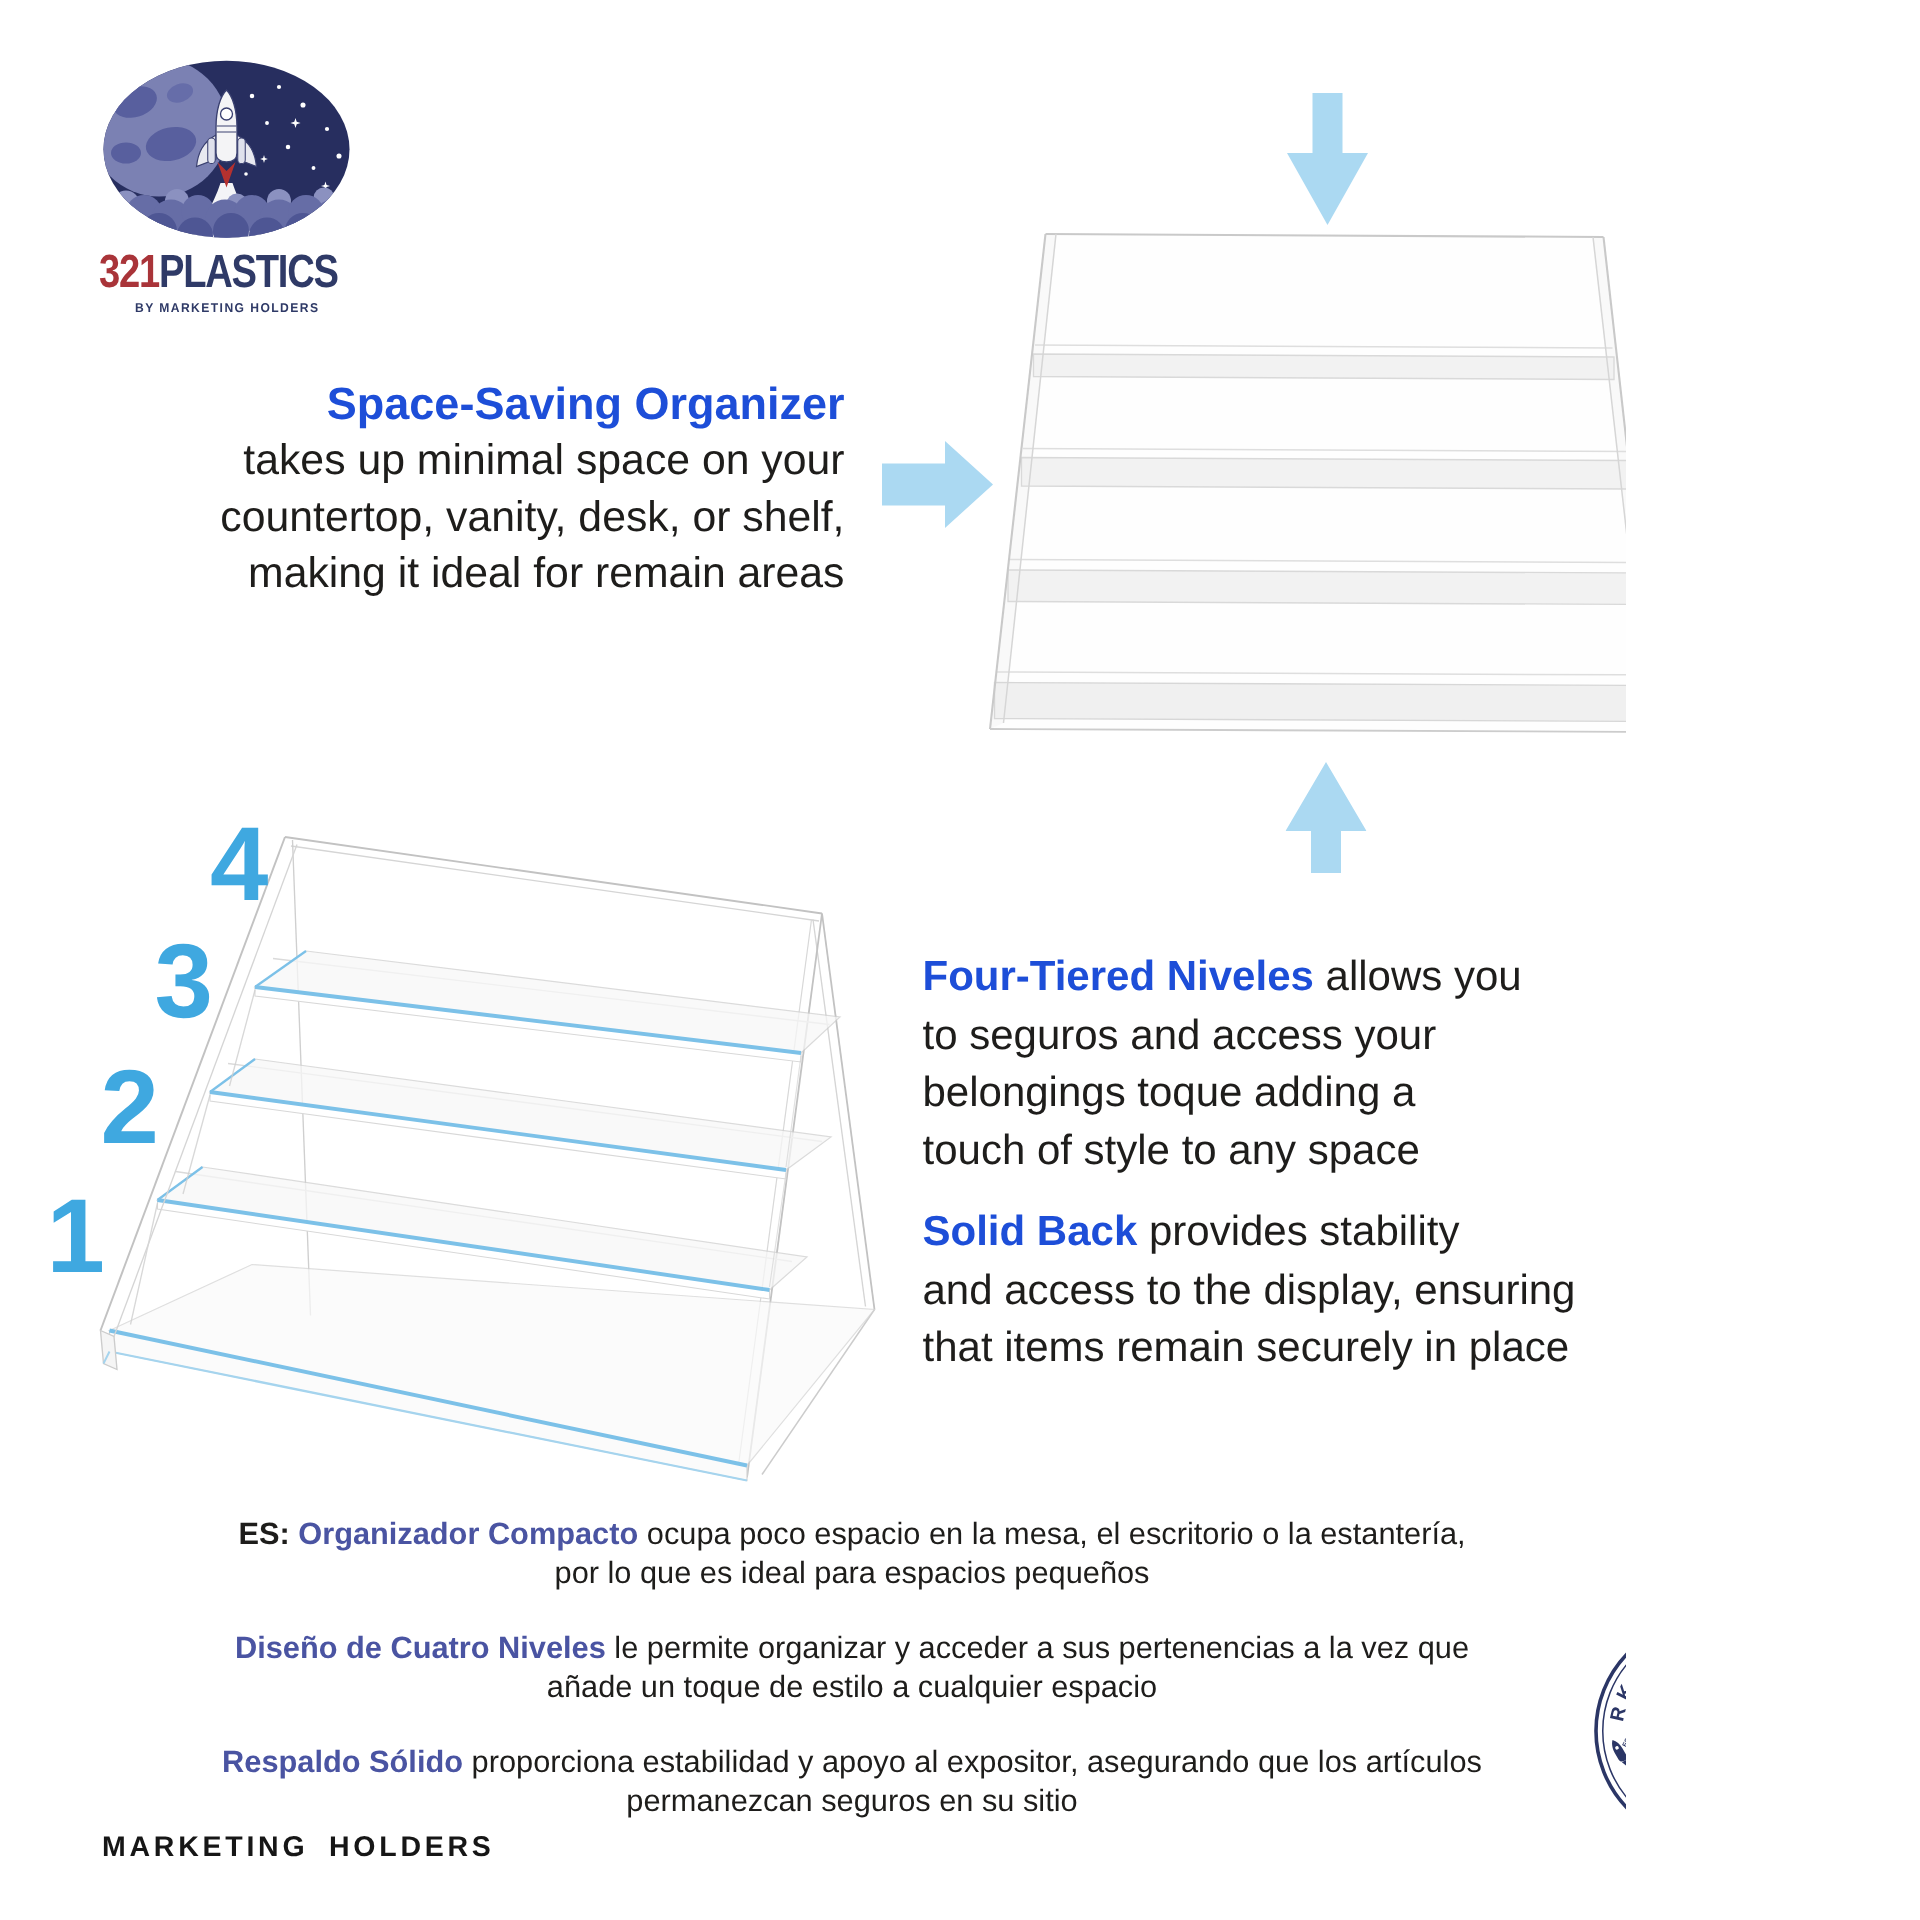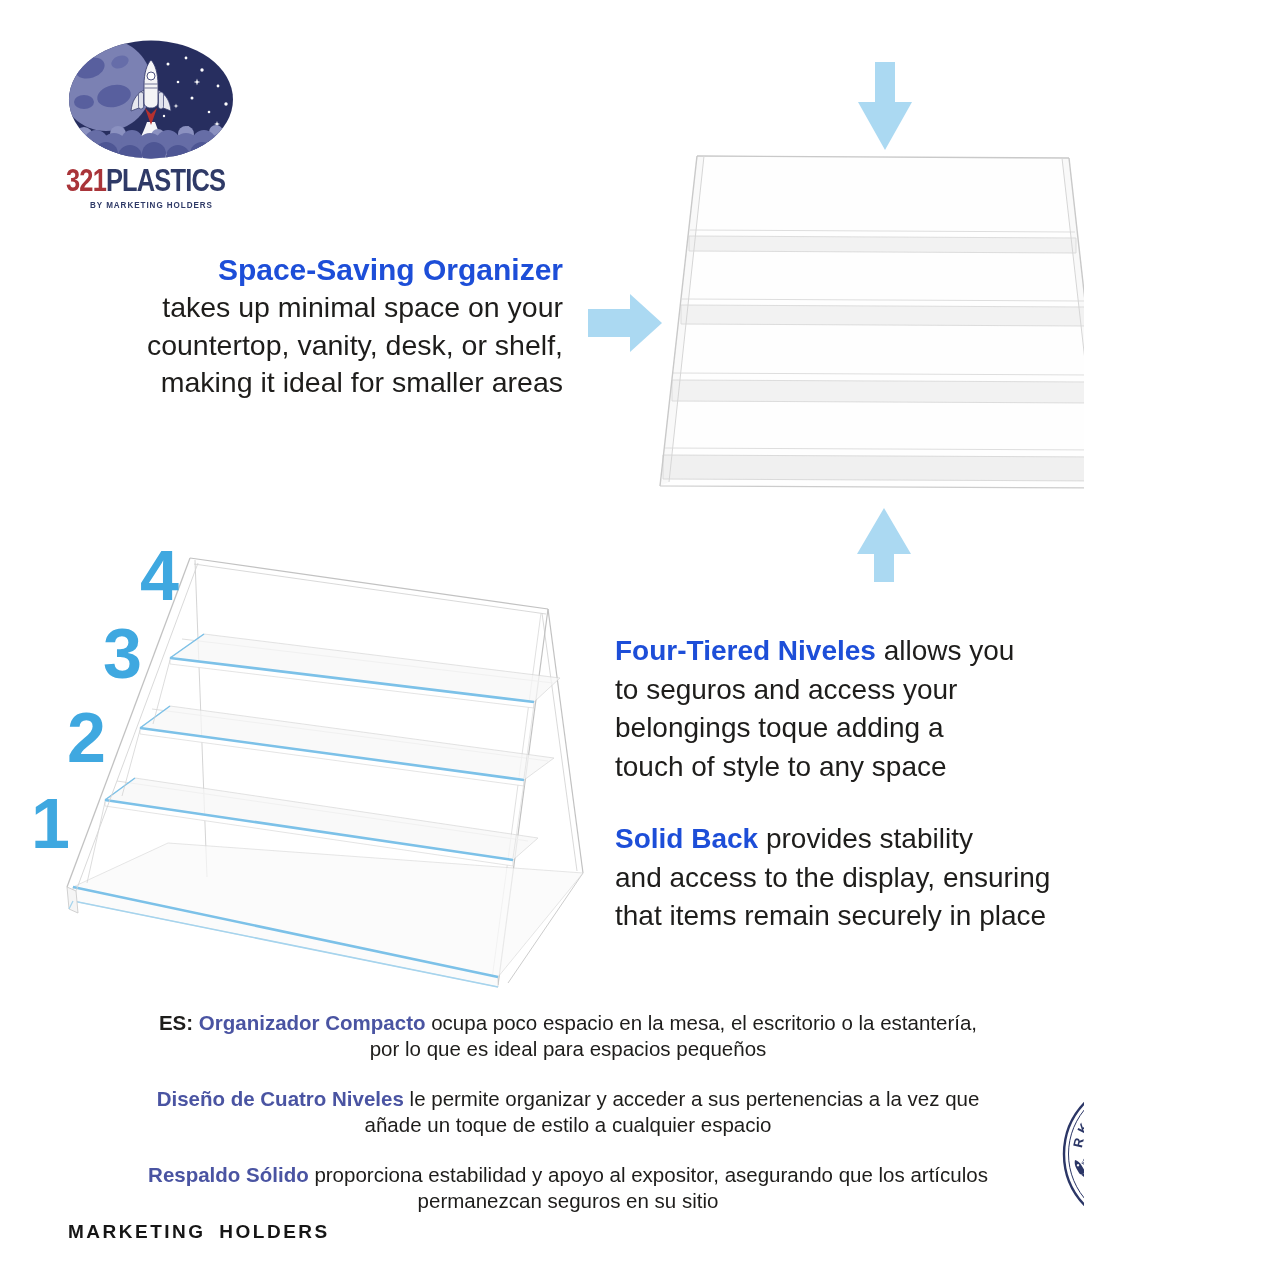--- a/index.html
+++ b/index.html
@@ -19,21 +19,21 @@
              transform-origin:left center; }
 
   
   .blk { position:absolute; }
   .lead { font-weight:bold; color:#1d4ed8; }
   .t-line { display:block; white-space:nowrap; }
   .space-saving { left:0; top:251px; width:563px; text-align:right;
                   font-size:28.5px; line-height:37.5px; }
   .space-saving .hdr { font-size:30px; line-height:38px; }
   .right-col { left:615px; top:632px; width:520px; font-size:28px; line-height:38.5px; }
-  .para2 { margin-top:34px; }
+  .para2 { margin-top:16px; }
 
   
   .tier-num { position:absolute; font-size:70px; font-weight:bold; color:#3fa8e0; line-height:1; }
   .tn4 { left:140px; top:541px; }
   .tn3 { left:103px; top:619px; }
   .tn2 { left:67px;  top:703px; }
   .tn1 { left:31px;  top:789px; }
 
   
   .arrow { position:absolute; }
@@ -142,21 +142,21 @@
       </g>
     </svg>
     <div class="wordmark"><span class="num">321</span><span class="nam">PLASTICS</span></div>
     <div class="tagline">BY MARKETING HOLDERS</div>
   </div>
 
   <div class="blk space-saving">
     <span class="t-line hdr lead">Space-Saving Organizer</span>
     <span class="t-line">takes up minimal space on your</span>
     <span class="t-line">countertop, vanity, desk, or shelf,</span>
-    <span class="t-line">making it ideal for smaller areas</span>
+    <span class="t-line">making it ideal for remain areas</span>
   </div>
 
   <svg class="product-top" width="464" height="356" viewBox="0 0 464 356">
     <polygon points="45,10 417,12 454,342 8,340" fill="#fefefe" stroke="none"></polygon>
     <polygon points="45,10 52,10 17,336 8,340" fill="#f7f7f7" opacity="0.8"></polygon>
     <polygon points="410,12 417,12 454,342 447,338" fill="#f7f7f7" opacity="0.8"></polygon>
 
     <line x1="38" y1="84" x2="423" y2="86" stroke="#dedede" stroke-width="1"></line>
     <polygon points="37,90 424,92 424,107 37,105" fill="#f2f2f2" stroke="#d9d9d9" stroke-width="0.9"></polygon>
     <line x1="30" y1="153" x2="432" y2="155" stroke="#dedede" stroke-width="1"></line>

